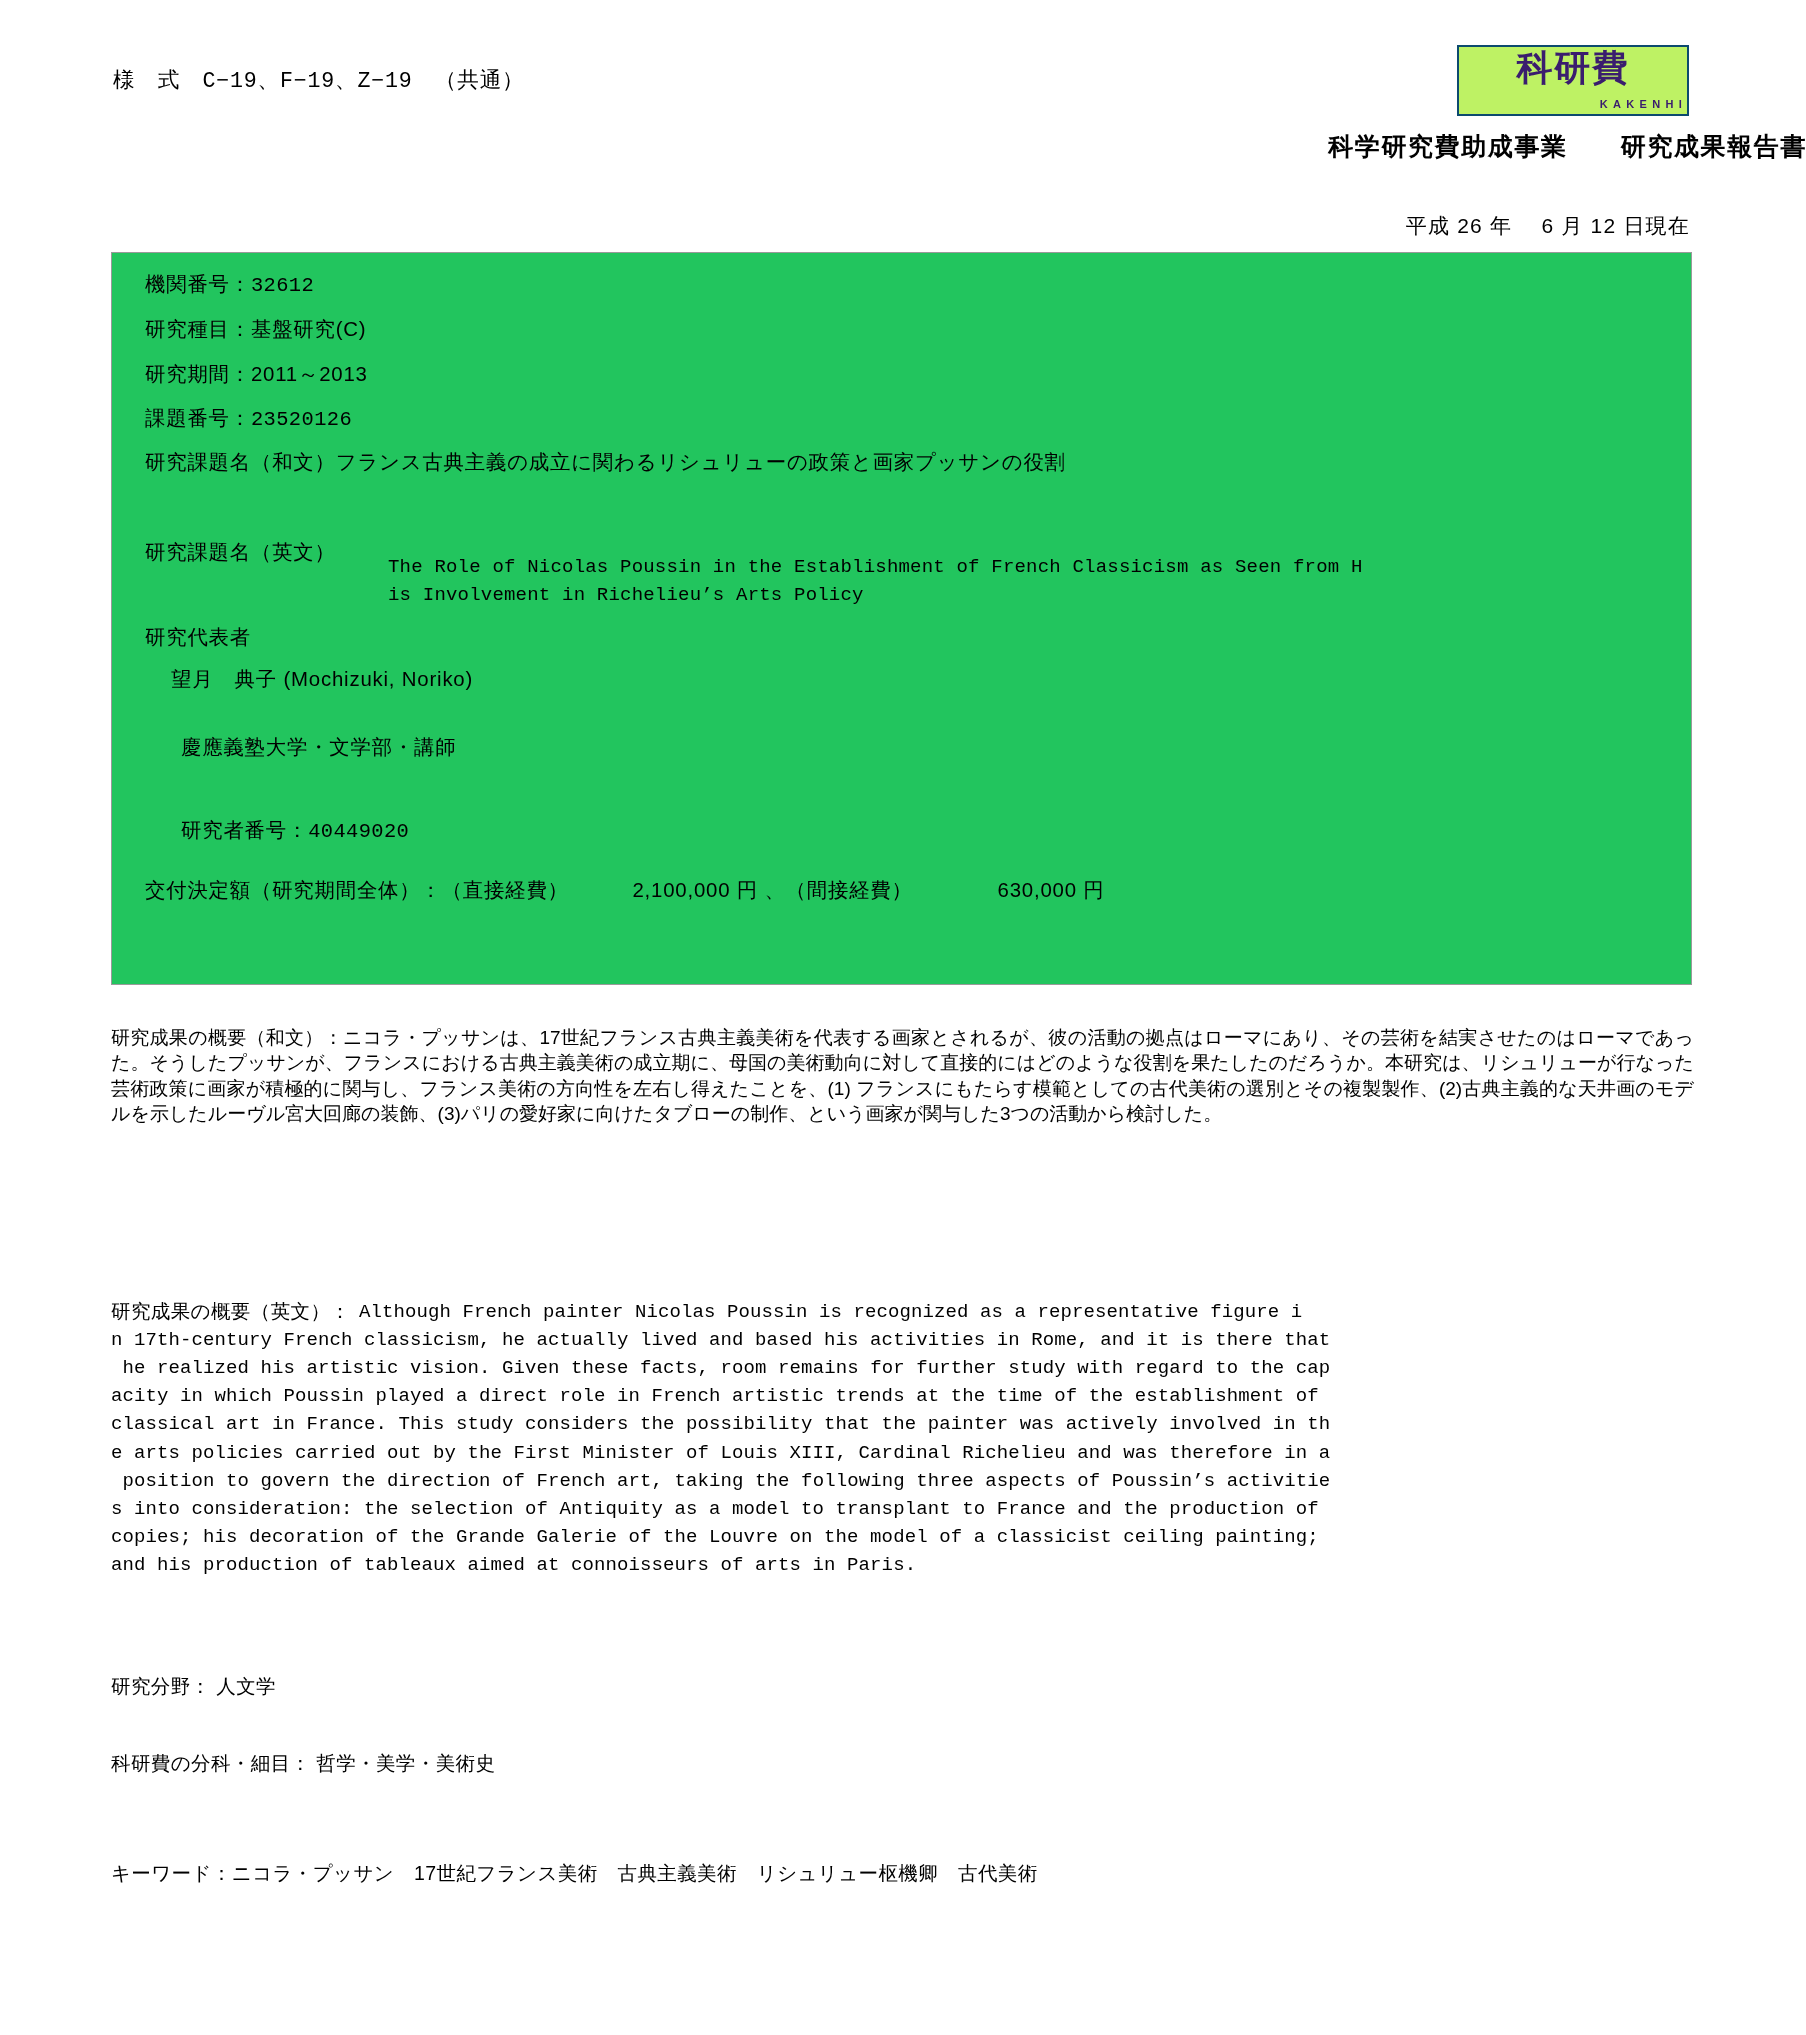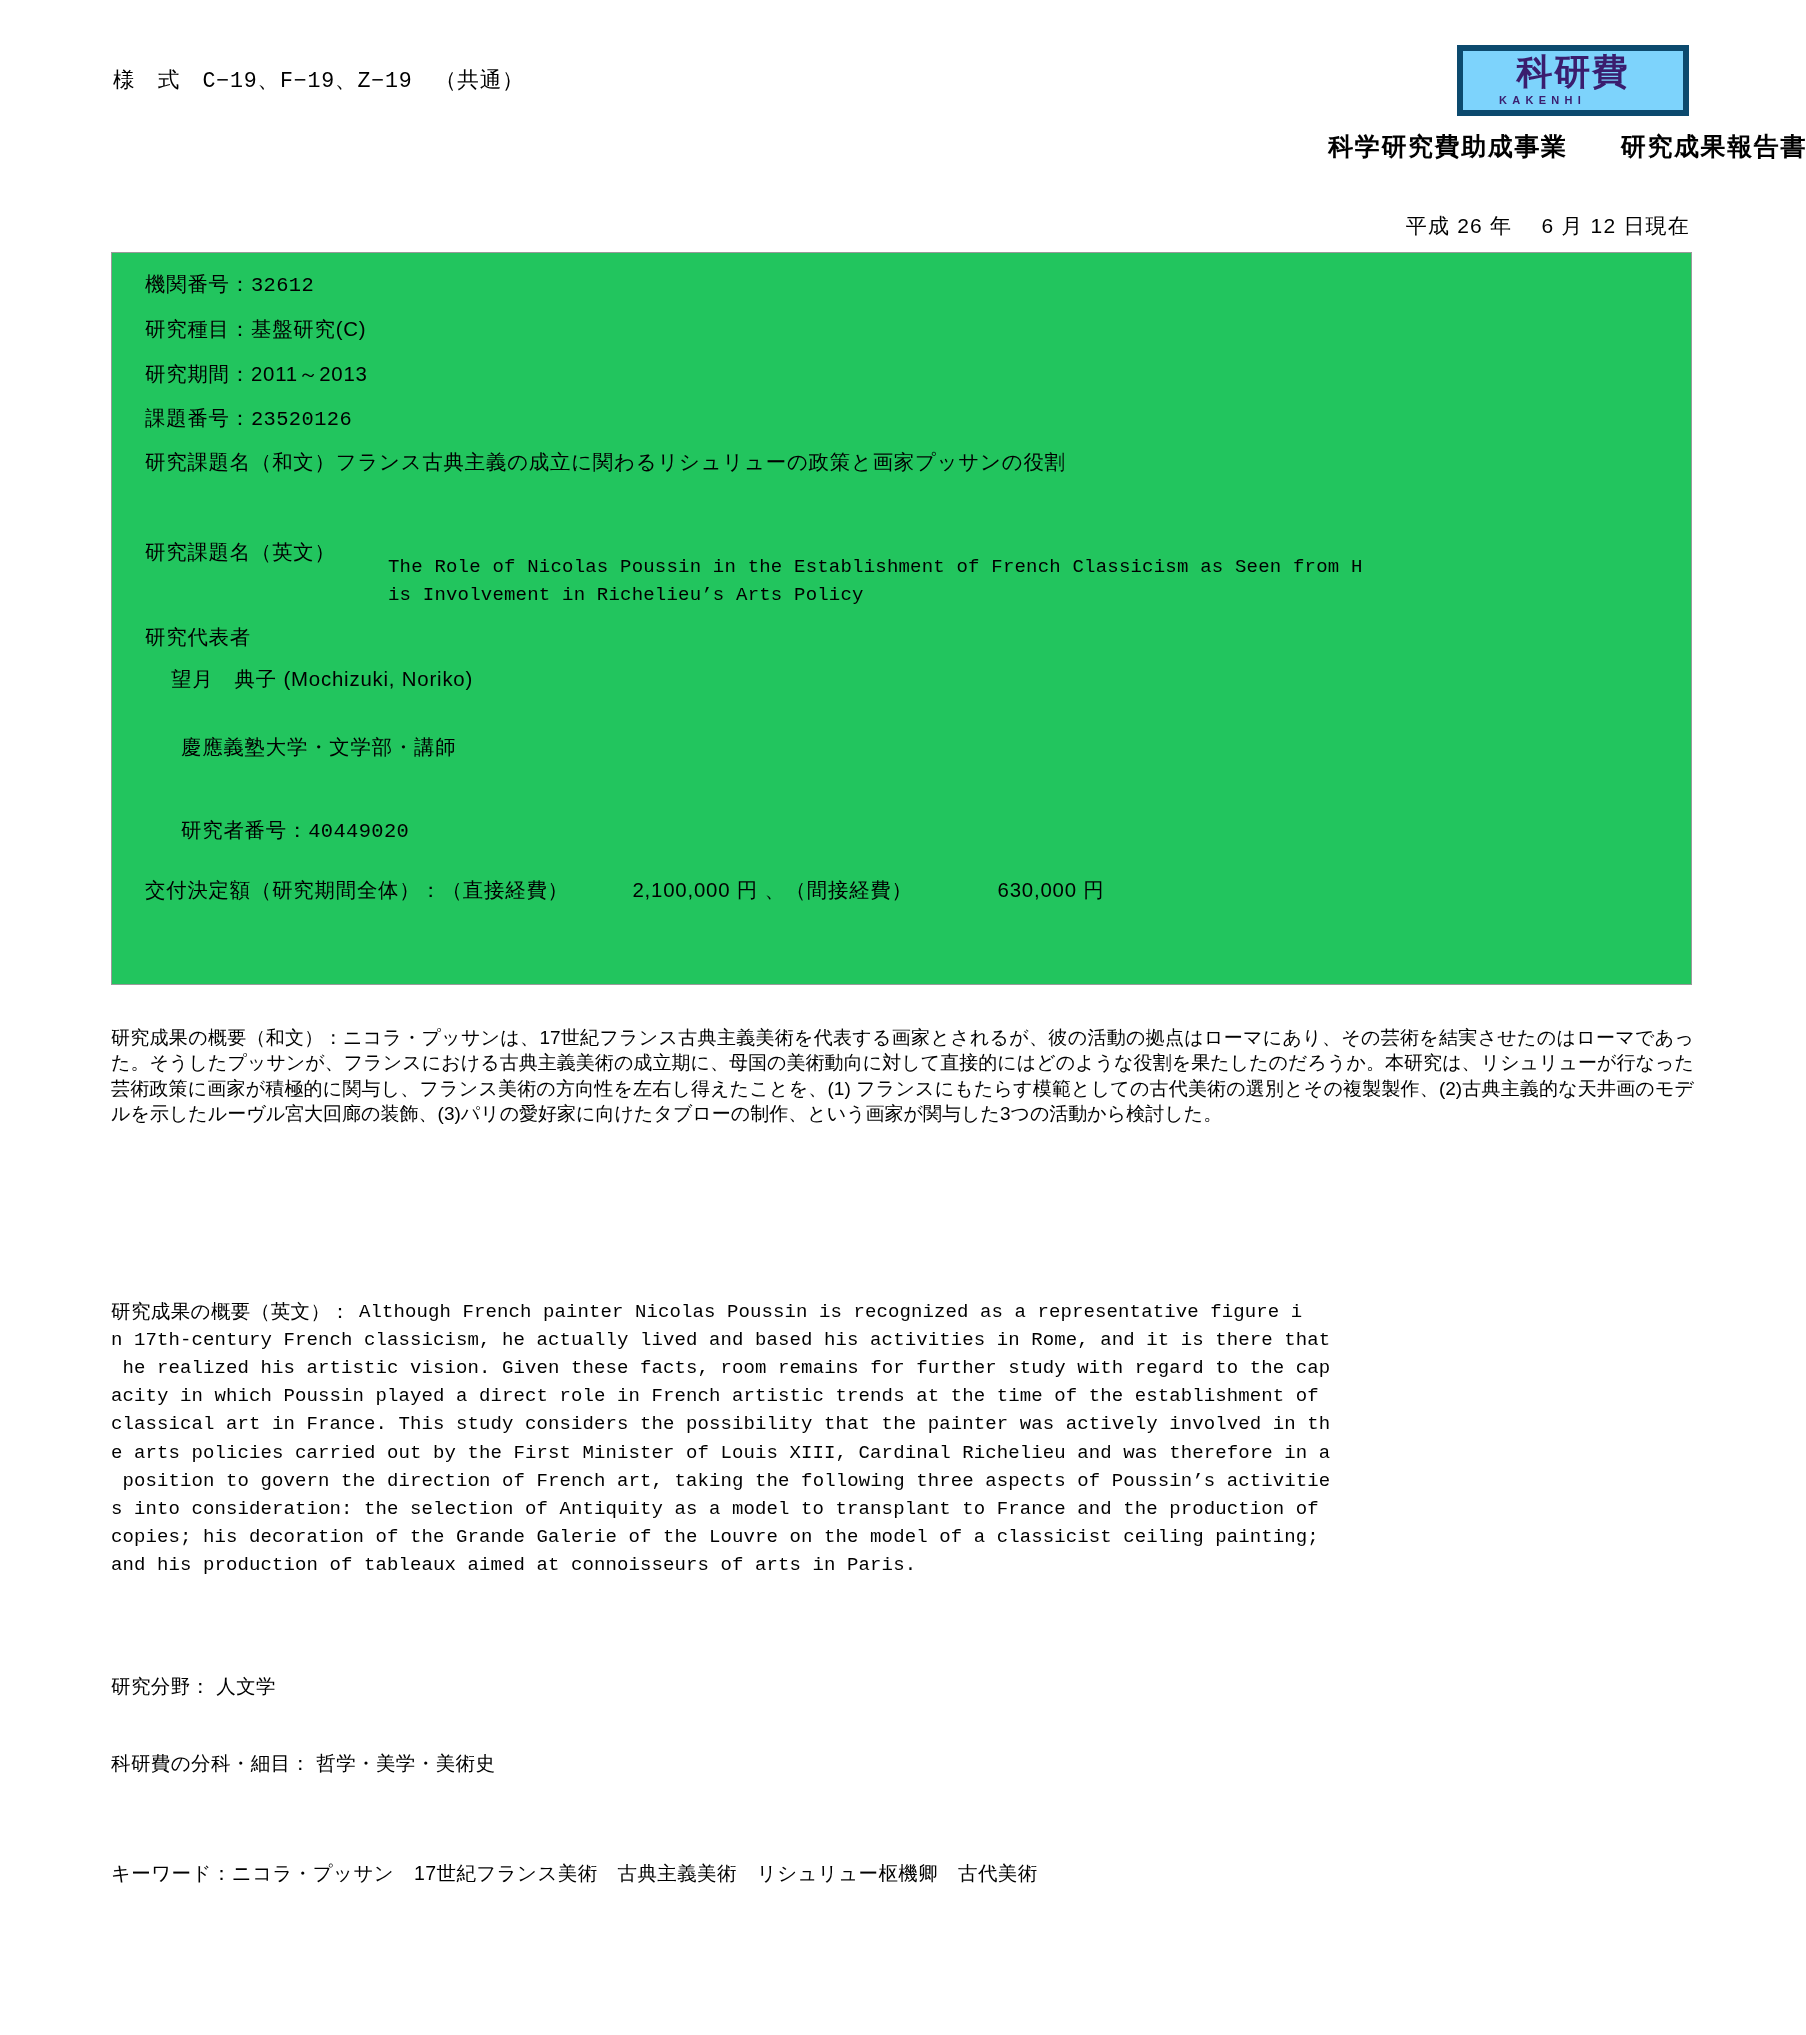--- a/index.html
+++ b/index.html
@@ -43,45 +43,44 @@
     font-weight: bold;
     letter-spacing: 1.6px;
     white-space: nowrap;
   }
   .logo {
     position: absolute;
     right: 118px;
     top: 45px;
     width: 232px;
     height: 71px;
-    border: 6px solid #0c4a6e;
-    background: #7dd3fc;
+    border: 2px solid #0c4a6e;
+    background: #bef264;
     box-sizing: border-box;
   }
   .logo-main {
     position: absolute;
     left: 0; top: 3.3px;
     width: 100%;
     text-align: center;
     font-size: 36px;
     font-weight: bold;
     color: #3a1d6e;
     letter-spacing: 1.6px;
     line-height: 1;
   }
   .logo-sub {
     position: absolute;
     left: 0; bottom: 4.1px;
     width: 100%;
-    text-align: left;
+    text-align: right;
     font-size: 11px;
     font-weight: bold;
     color: #3a1d6e;
     letter-spacing: 5.3px;
-    padding-left: 36px;
   }
   .date-line {
     position: absolute;
     right: 117px;
     top: 212px;
     font-size: 21px;
     letter-spacing: 1.2px;
     white-space: nowrap;
   }
 

